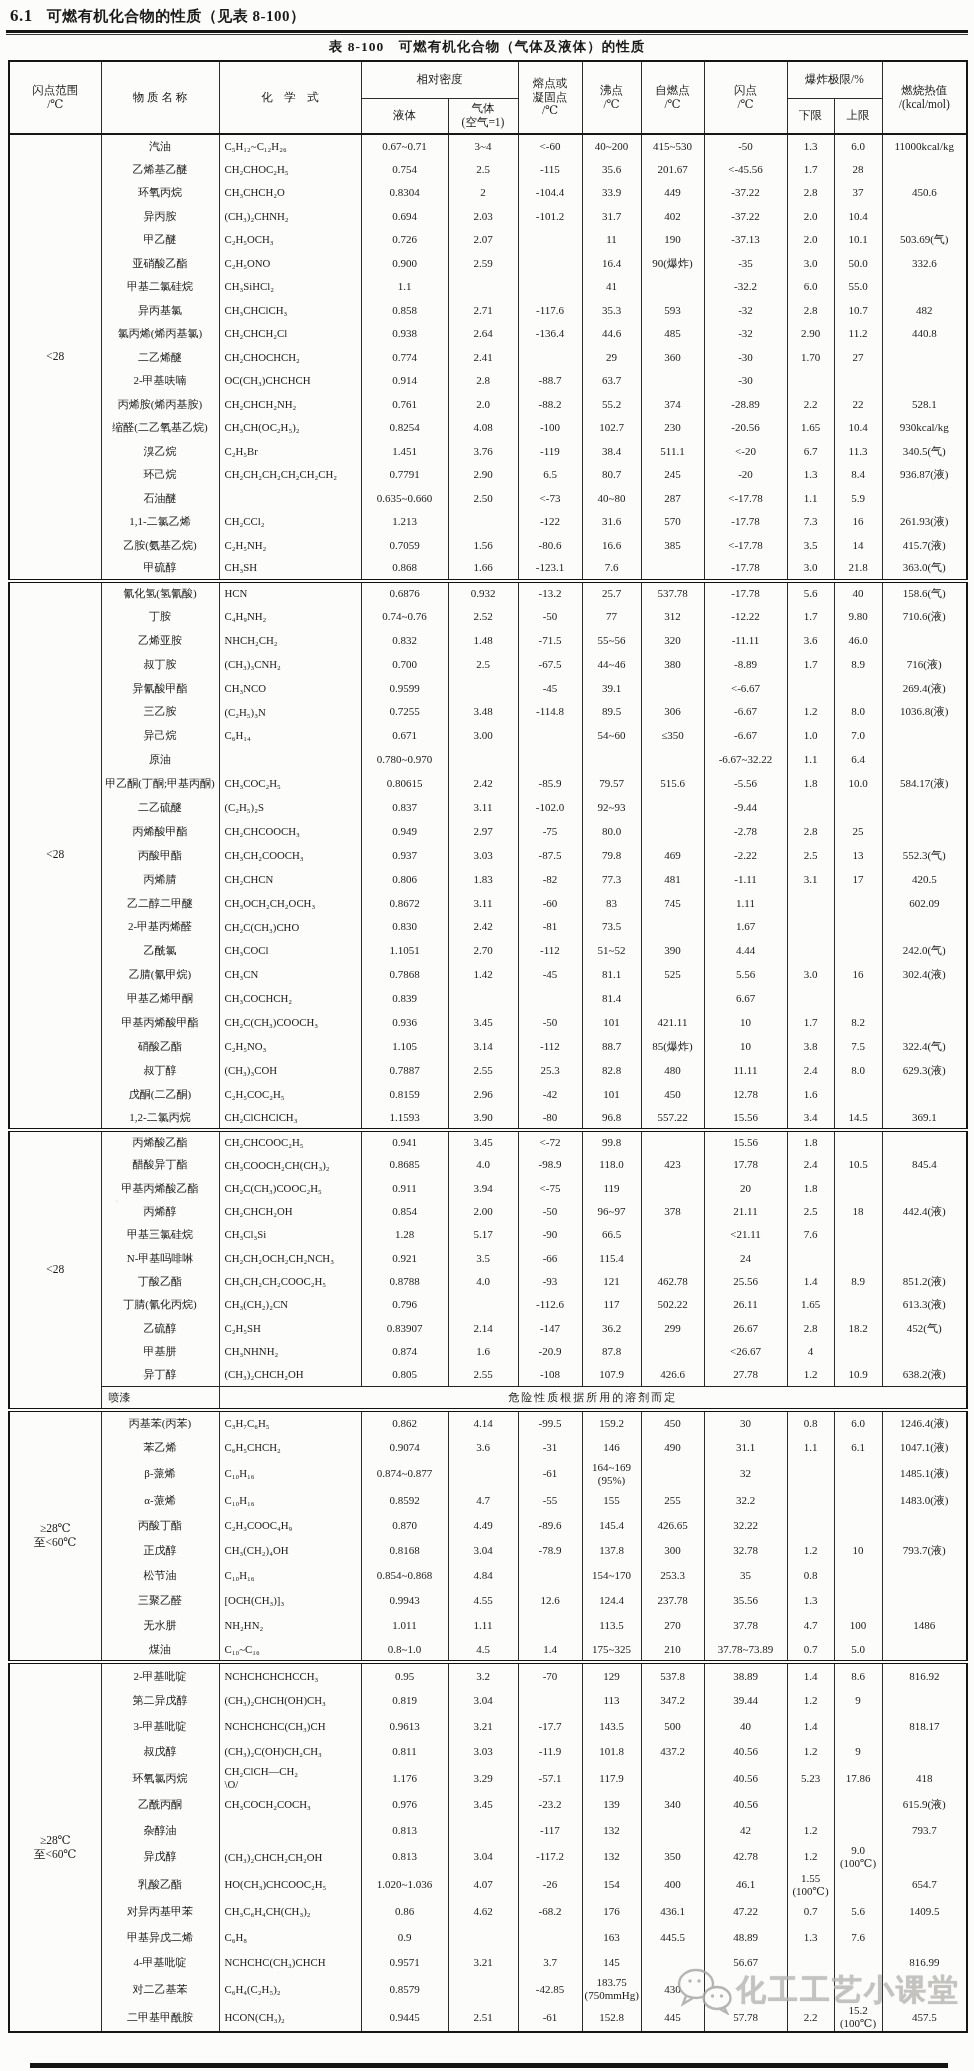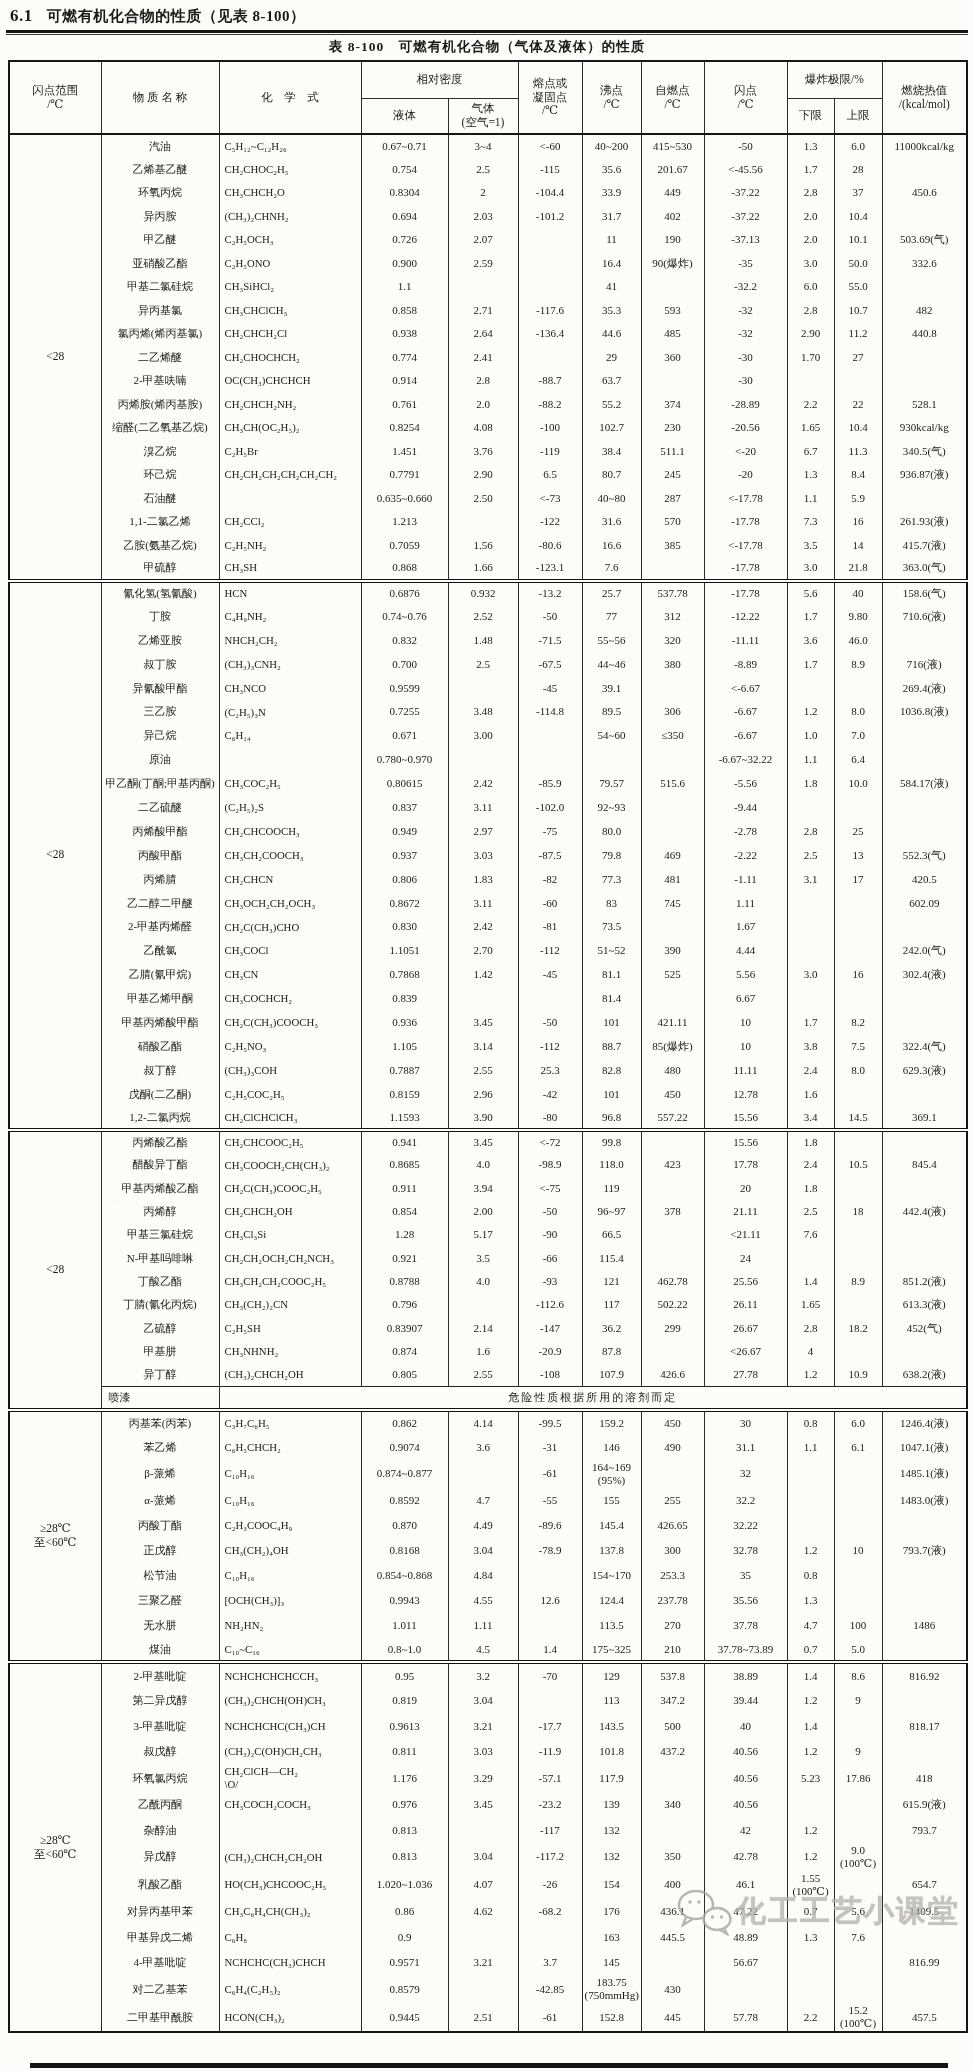--- a/index.html
+++ b/index.html
@@ -36,21 +36,21 @@
   tbody.first{border-top:2px solid #161616;}
   tbody td.cell-name{text-align:left;padding-left:7px;}
   tbody td.cell-formula{text-align:left;padding-left:5px;font-size:10.8px;}
   tbody.g0 tr{height:23.5px;} tbody.g1 tr{height:23.9px;}
   tbody.g2 tr{height:23.3px;} tbody.g3 tr{height:25px;}
   tbody.g4 tr{height:25.5px;}
   tr.note-row td{border-top:1px solid #222;}
   td.note-cell{text-align:center;letter-spacing:2px;}
   td.grp-label{font-size:11.5px;}
   .bottom-bar{position:absolute;left:30px;right:26px;bottom:3px;height:5px;background:#141414;}
-  .watermark{position:absolute;top:1886px;right:14px;display:flex;align-items:center;gap:0;opacity:.8;}
+  .watermark{position:absolute;top:1965px;right:14px;display:flex;align-items:center;gap:0;opacity:.8;}
   .watermark .wm-text{
     font-family:"Liberation Sans","DejaVu Sans",sans-serif;font-weight:bold;
     font-size:30px;letter-spacing:2px;color:#b7b5b2;text-shadow:0 0 1px #979593;}
 </style>
 </head>
 <body>
 
 <div class="scan-noise"></div>
 
 <div class="heading"><span class="num">6.1</span><span>可燃有机化合物的性质（见表 8-100）</span></div>

